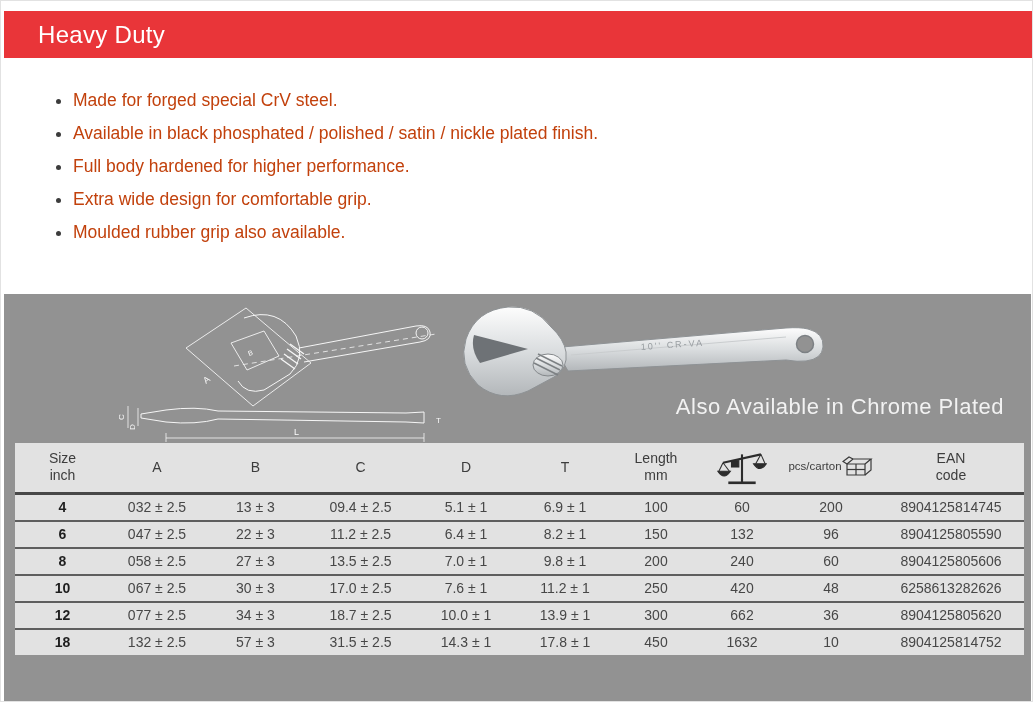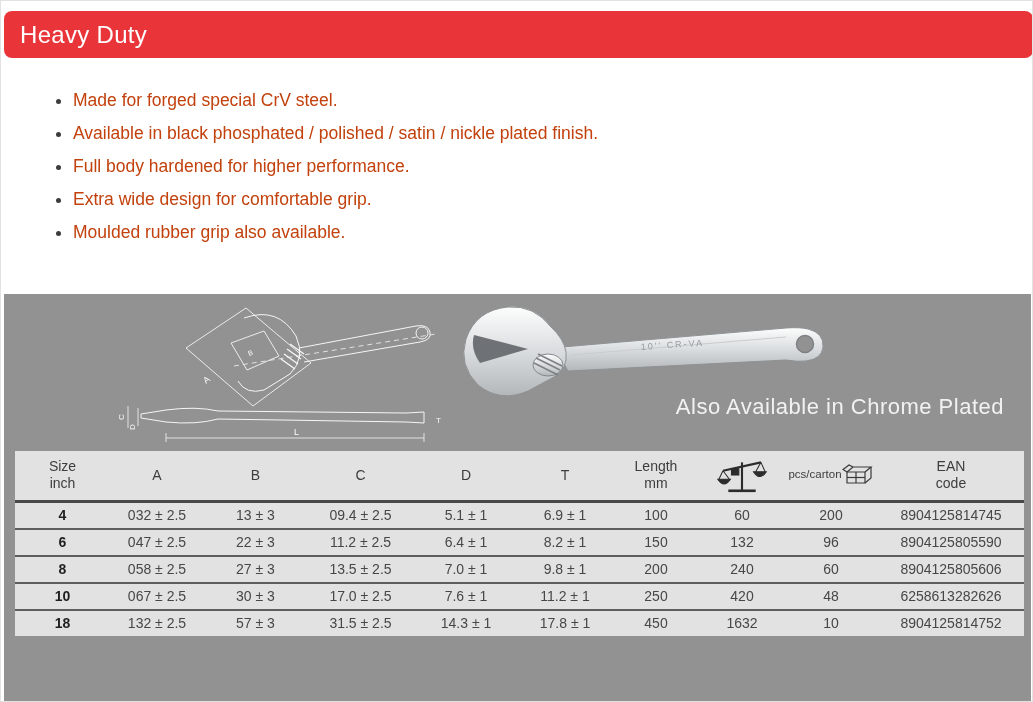--- a/index.html
+++ b/index.html
@@ -1,38 +1,38 @@
 <!DOCTYPE html>
 <html><head>
 <meta charset="utf-8">
 <style>
   * { margin:0; padding:0; box-sizing:border-box; }
   html,body { width:1033px; height:702px; background:#fff; font-family:"Liberation Sans", sans-serif; }
   .page { position:relative; width:1033px; height:702px; background:#fff; border:1px solid #e2e2e2; overflow:hidden; }
 
   
   .red-bar { position:absolute; top:10px; left:3px; width:1029px; height:47px;
-             background:#e93539; display:flex; align-items:center; padding-left:16px;border-radius:8px; }
+             background:#e93539; display:flex; align-items:center; padding-left:34px; }
   .red-bar .title { color:#fff; font-size:24px; letter-spacing:0.3px; }
 
   
   .features { position:absolute; top:89px; left:52px; width:900px; }
   .features ul { list-style:disc; margin:0; padding-left:20px; }
   .features li { font-size:17.5px; color:#c2410c; line-height:21px; margin-bottom:12px; }
   .features li::marker { color:#3c3c3c; }
 
   
   .gray-section { position:absolute; top:293px; left:3px; width:1027px; height:407px; background:#929292; }
   .tech-drawing { position:absolute; left:102px; top:4px; width:360px; height:150px; }
   .photo-wrench { position:absolute; left:452px; top:3px; width:395px; height:115px; }
   .caption { position:absolute; left:530px; top:100px; width:470px; text-align:right;
              color:#f2f2f2; font-size:22px; letter-spacing:0.5px; }
 
   
-  .spec-table { position:absolute; left:11px; top:157px; width:1009px;
+  .spec-table { position:absolute; left:11px; top:149px; width:1009px;
                 border-collapse:collapse; table-layout:fixed; background:#e2e2e2;
                 font-size:14px; color:#474747; }
   .spec-table thead th { height:50px; border-bottom:3px solid #484848; font-weight:normal;
                          vertical-align:middle; text-align:center; color:#3d3d3d; padding:0; }
   .spec-table .h-line { font-size:14px; line-height:17px; }
   .spec-table .h-line.small { font-size:11.5px; line-height:13px; margin-bottom:1px; }
   .spec-table tbody td { height:25px; line-height:25px; text-align:center;
                          border-top:2px solid #5e5e5e; padding:0; white-space:nowrap; }
   .spec-table tbody td.size-col { font-weight:bold; color:#1f1f1f; }
   .h-icon { display:flex; align-items:center; justify-content:center; flex-direction:row; }
@@ -231,20 +231,32 @@
             <td>30 ± 3</td>
             <td>17.0 ± 2.5</td>
             <td>7.6 ± 1</td>
             <td>11.2 ± 1</td>
             <td>250</td>
             <td>420</td>
             <td>48</td>
             <td>6258613282626</td>
           </tr>
           <tr>
+            <td class="size-col">12</td>
+            <td>077 ± 2.5</td>
+            <td>34 ± 3</td>
+            <td>18.7 ± 2.5</td>
+            <td>10.0 ± 1</td>
+            <td>13.9 ± 1</td>
+            <td>300</td>
+            <td>662</td>
+            <td>36</td>
+            <td>8904125805620</td>
+          </tr>
+          <tr>
             <td class="size-col">18</td>
             <td>132 ± 2.5</td>
             <td>57 ± 3</td>
             <td>31.5 ± 2.5</td>
             <td>14.3 ± 1</td>
             <td>17.8 ± 1</td>
             <td>450</td>
             <td>1632</td>
             <td>10</td>
             <td>8904125814752</td>

